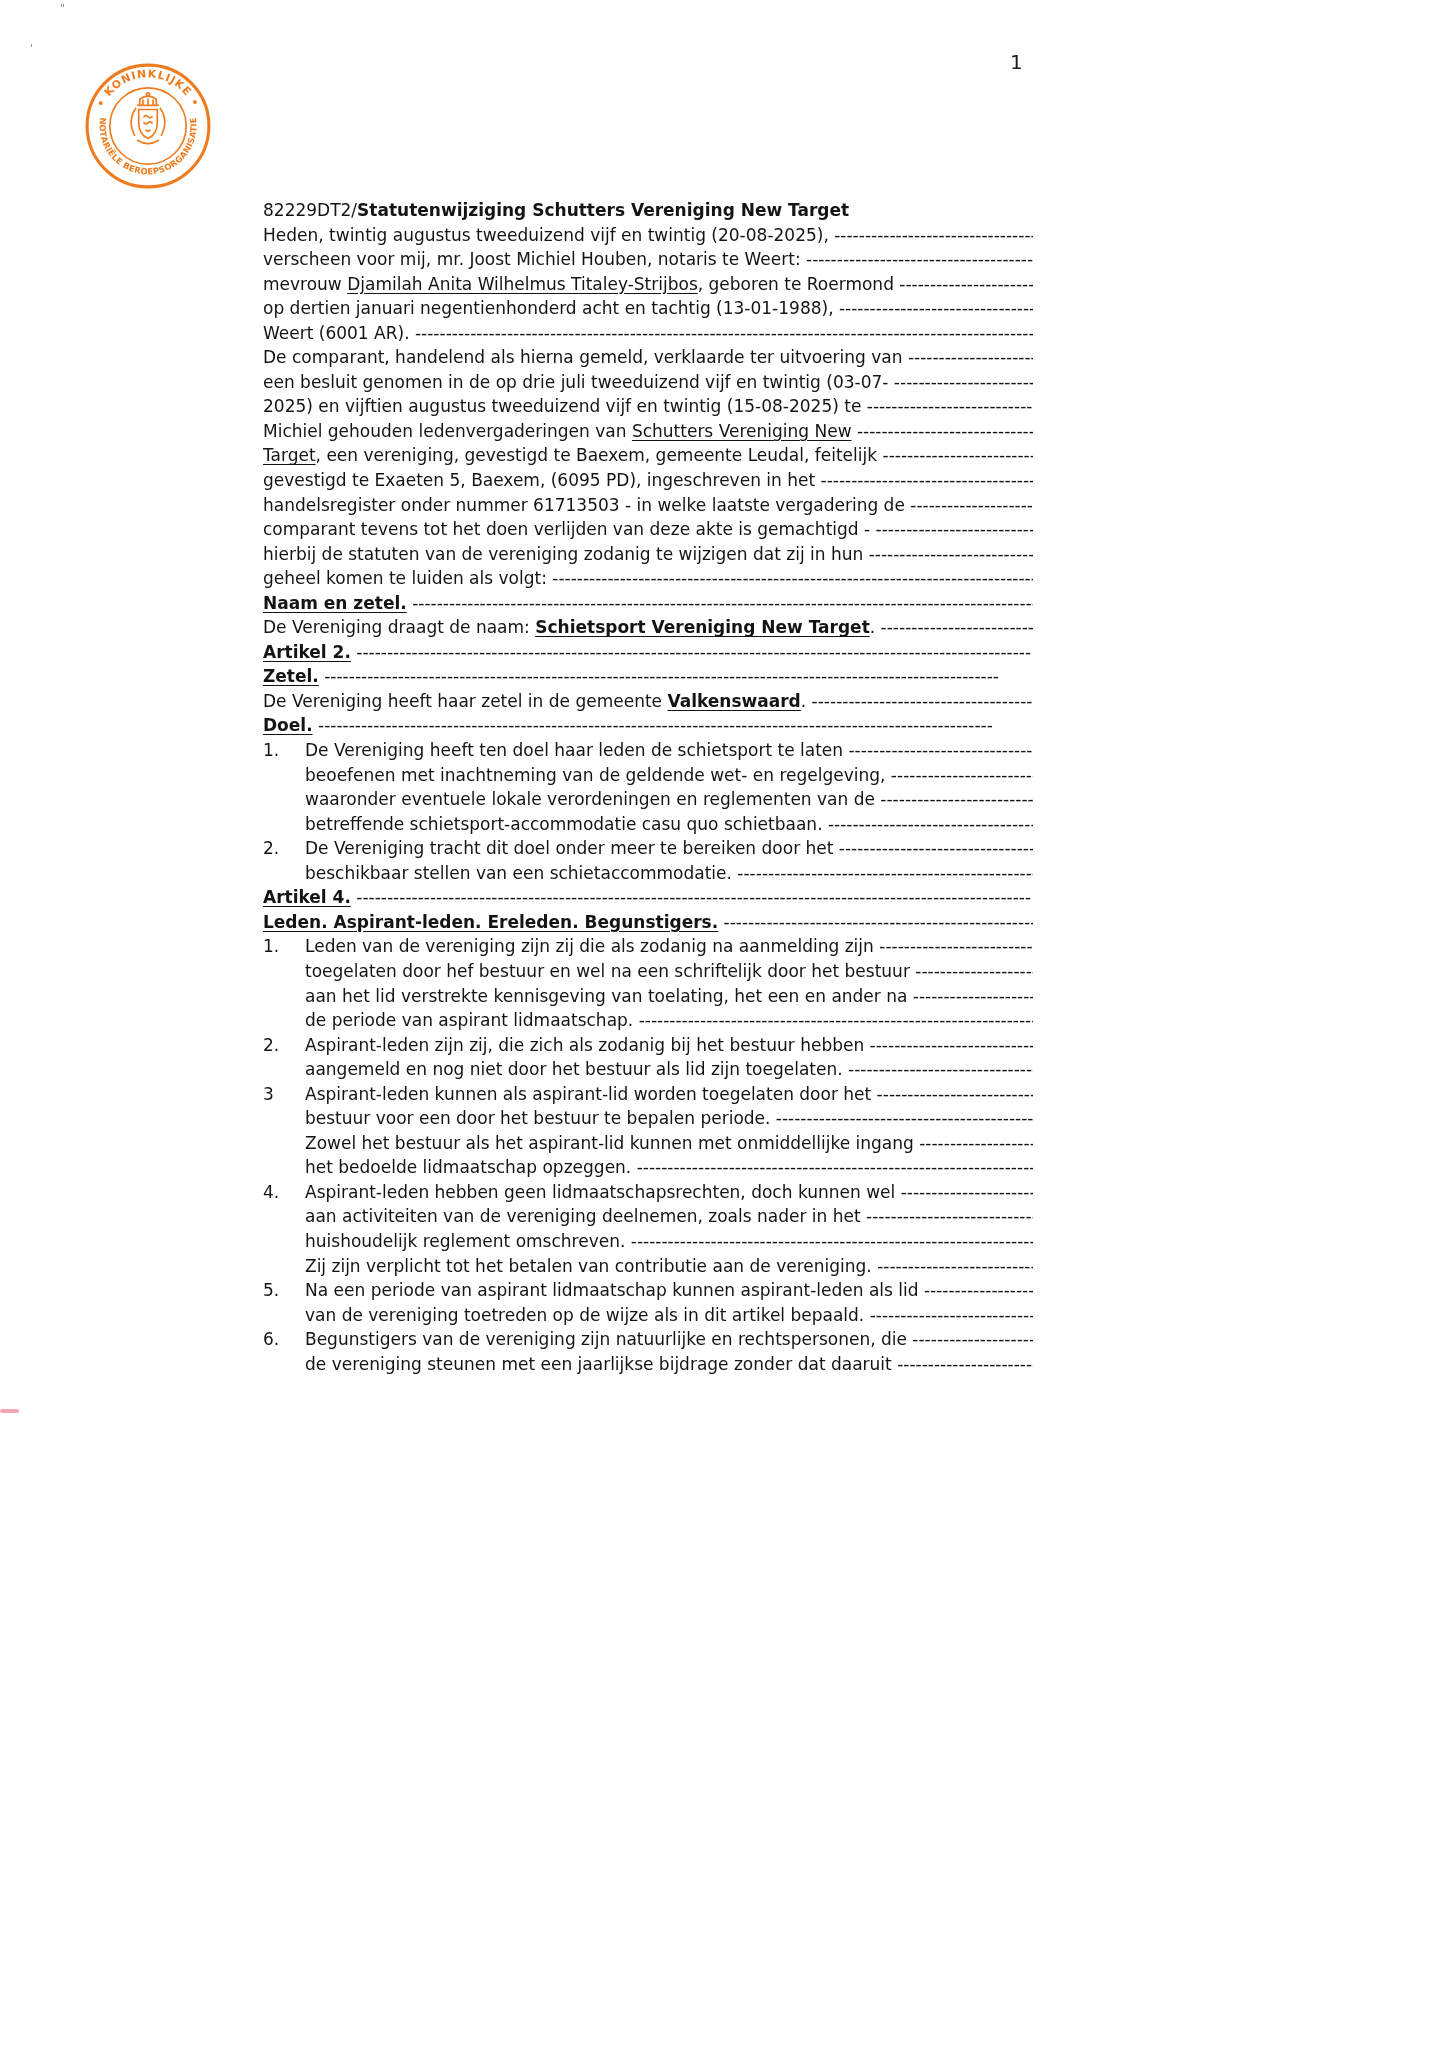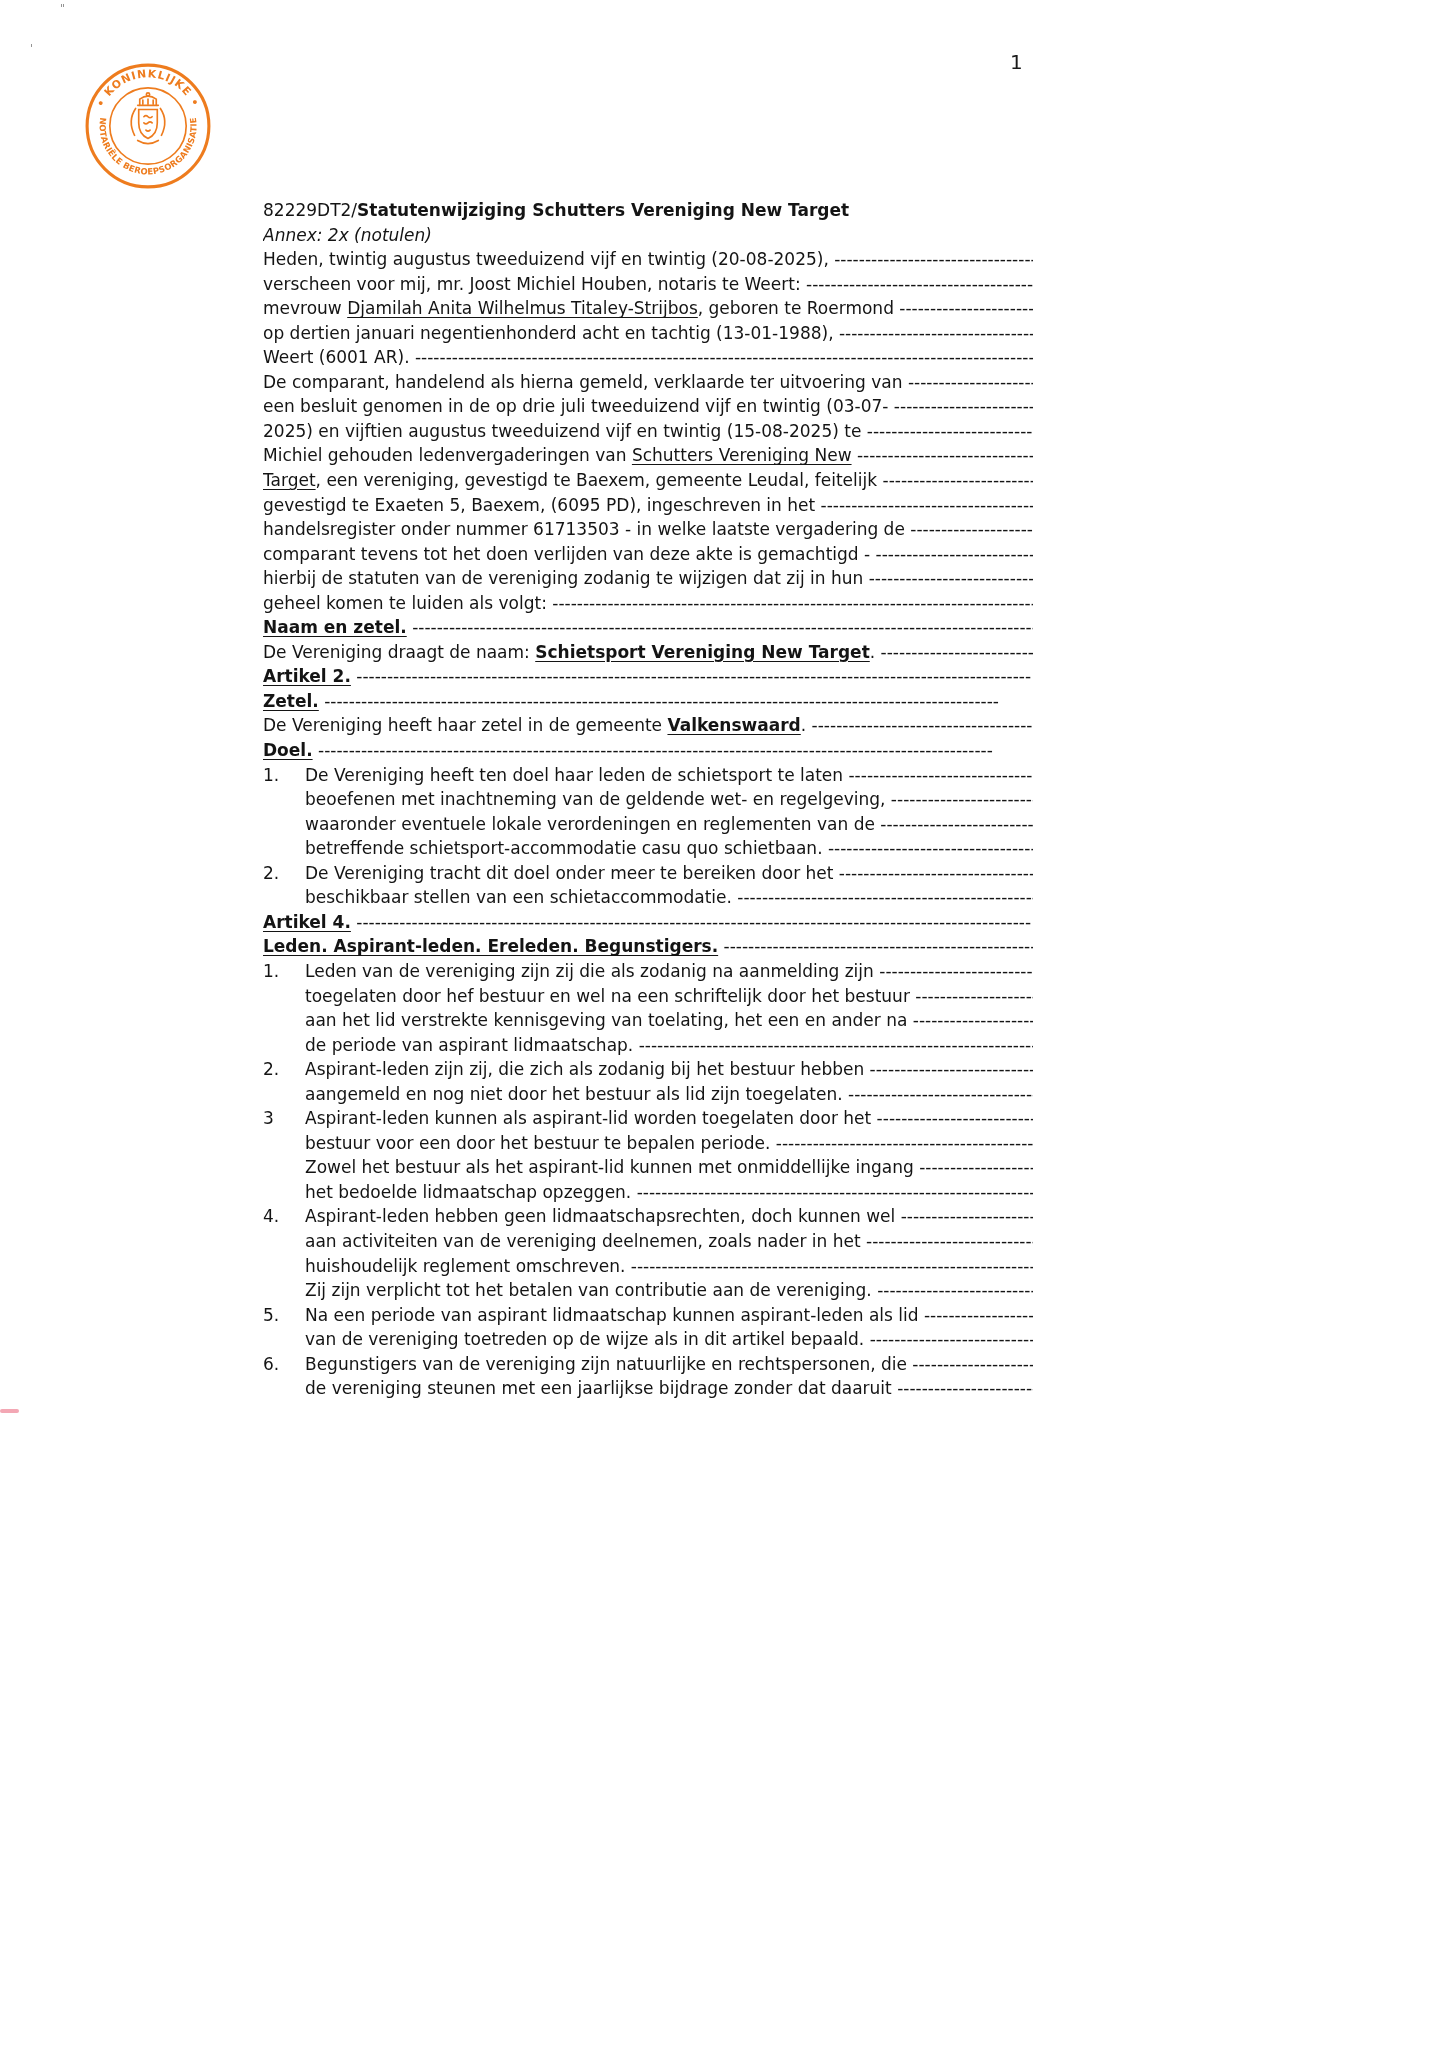--- a/index.html
+++ b/index.html
@@ -87,21 +87,20 @@
       <path d="M57 41 v-4 M62 41 v-5 M67 41 v-4"></path>
       <path d="M50 45 q-8 12 -1 26 M74 45 q8 12 1 26"></path>
       <path d="M53 46 h18 v13 q0 11 -9 15 q-9 -4 -9 -15 z"></path>
       <path d="M58 53 q2 -2 4 0 q2 2 4 0 M58 59 q2 2 4 0 q2 -2 4 0 M60 66 q2 2 4 0"></path>
       <path d="M52 76 q10 6 20 0"></path>
     </g>
   </svg>
 
   <div class="doc-body">
       <div class="line"><span>82229DT2/</span><span class="bold">Statutenwijziging Schutters Vereniging New Target</span></div>
-      <div class="line"><span class="italic">Annex: 2x (notulen)</span></div>
       <div class="line"><span>Heden, twintig augustus tweeduizend vijf en twintig (20-08-2025), ----------------------------------------------------------------------</span></div>
       <div class="line"><span>verscheen voor mij, mr. Joost Michiel Houben, notaris te Weert: ----------------------------------------------------------------------</span></div>
       <div class="line"><span>mevrouw </span><span class="underline">Djamilah Anita Wilhelmus Titaley-Strijbos</span><span>, geboren te Roermond ----------------------------------------------------------------------</span></div>
       <div class="line"><span>op dertien januari negentienhonderd acht en tachtig (13-01-1988), ----------------------------------------------------------------------</span></div>
       <div class="line"><span>Weert (6001 AR). --------------------------------------------------------------------------------------------------------------</span></div>
       <div class="line"><span>De comparant, handelend als hierna gemeld, verklaarde ter uitvoering van ----------------------------------------------------------------------</span></div>
       <div class="line"><span>een besluit genomen in de op drie juli tweeduizend vijf en twintig (03-07- ----------------------------------------------------------------------</span></div>
       <div class="line"><span>2025) en vijftien augustus tweeduizend vijf en twintig (15-08-2025) te ----------------------------------------------------------------------</span></div>
       <div class="line"><span>Michiel gehouden ledenvergaderingen van </span><span class="underline">Schutters Vereniging New</span><span> ----------------------------------------------------------------------</span></div>
       <div class="line"><span class="underline">Target</span><span>, een vereniging, gevestigd te Baexem, gemeente Leudal, feitelijk ----------------------------------------------------------------------</span></div>

